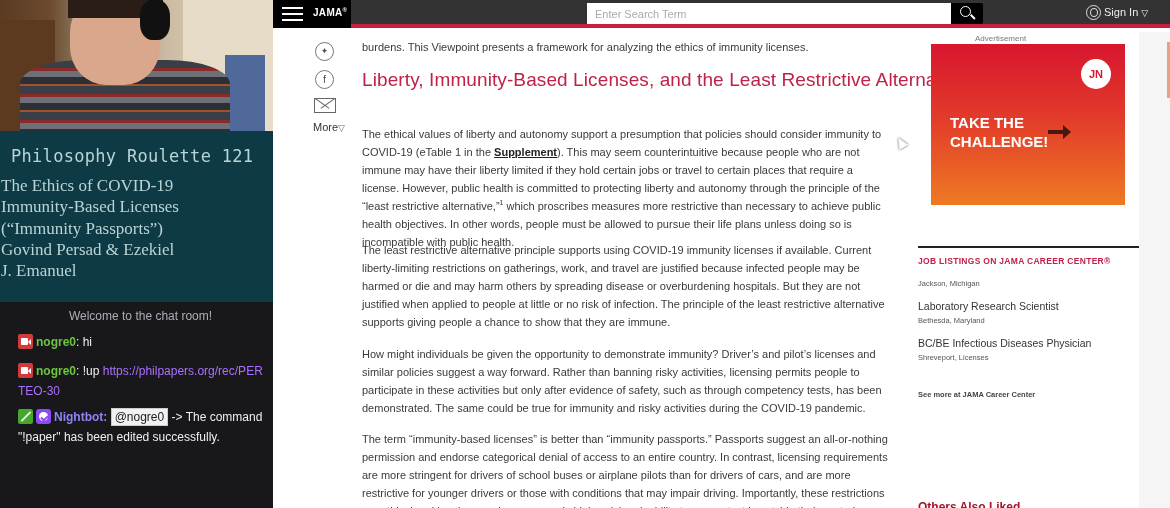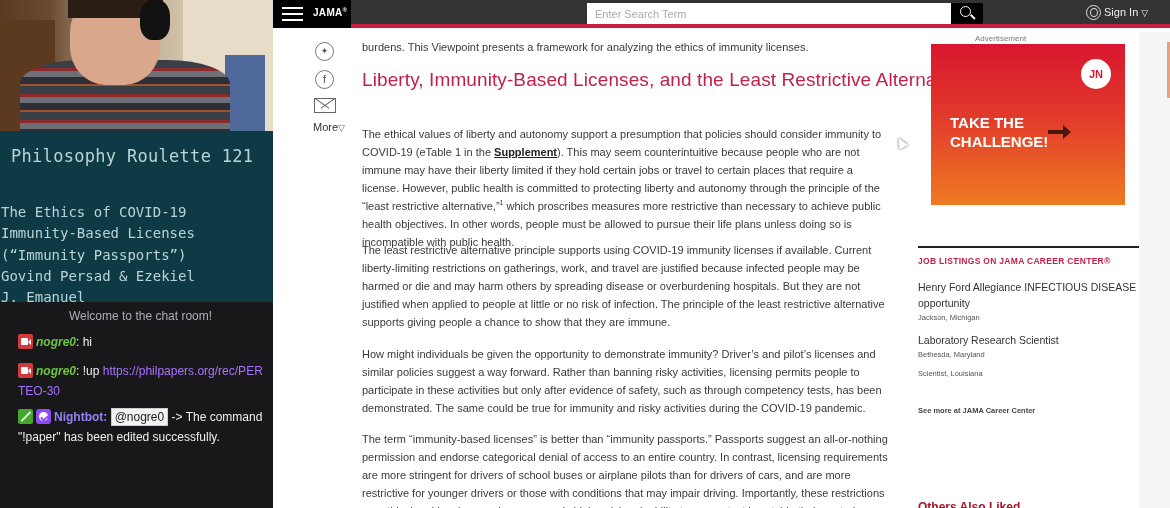--- a/index.html
+++ b/index.html
@@ -14,34 +14,34 @@
   .webcam .shelf { position: absolute; right: 8px; top: 55px; width: 40px; height: 76px; background: #4f6a9a; }
   .webcam .dresser { position: absolute; left: 0; top: 20px; width: 55px; height: 111px; background: #5b3a20; }
   .webcam .head { position: absolute; left: 70px; top: -10px; width: 90px; height: 95px; border-radius: 45% 45% 40% 40%; background: #d9a88c; }
   .webcam .hair { position: absolute; left: 68px; top: -12px; width: 95px; height: 30px; border-radius: 40% 40% 0 0; background: #2a1d16; }
   .webcam .headset { position: absolute; left: 140px; top: 0; width: 30px; height: 40px; border-radius: 40%; background: #111; }
   .webcam .sweater { position: absolute; left: 20px; top: 60px; width: 210px; height: 80px; border-radius: 30% 30% 0 0;
     background: repeating-linear-gradient(180deg, #3a3e47 0 8px, #8a2a2a 8px 11px, #6e7078 11px 17px, #2c2f36 17px 24px, #a0522d 24px 26px); }
   .overlay .title-box { position: absolute; left: 0; top: 131px; width: 273px; height: 171px; background: #0e3a46; color: #b9d4d6;
     font-family: "DejaVu Sans Mono", monospace; }
   .title-box .show { position: absolute; left: 11px; top: 15px; font-size: 17px; letter-spacing: 0.3px; white-space: nowrap; }
-  .title-box .desc { position: absolute; left: 1px; top: 71px; font-size: 14px; line-height: 21.3px; white-space: pre; }
+  .title-box .desc { position: absolute; left: 1px; top: 44px; font-size: 17px; line-height: 21.3px; white-space: pre; font-family: Liberation Serif, serif; }
   .chat { position: absolute; left: 0; top: 302px; width: 273px; height: 206px; background: #18181b; color: #efeff1; font-size: 12px; }
   .chat .msg { position: absolute; left: 18px; width: 245px; line-height: 20px; }
   .chat .welcome { color: #adadb8; }
   .chat .badge { display: inline-block; width: 15px; height: 15px; border-radius: 2px; vertical-align: -3px; margin-right: 3px; position: relative; }
   .badge.cam { background: #d13b3b; }
   .badge.cam::after { content: ""; position: absolute; left: 3px; top: 4px; width: 7px; height: 7px; background: #fff; border-radius: 1px; }
   .badge.cam::before { content: ""; position: absolute; left: 10px; top: 5px; border-top: 3px solid transparent; border-bottom: 3px solid transparent; border-right: 3px solid #fff; }
   .badge.sword { background: #45a72c; }
   .badge.sword::after { content: ""; position: absolute; left: 7px; top: 1px; width: 2px; height: 13px; background: #e7f3e4; transform: rotate(45deg); }
   .badge.verified { background: #8a4cf0; border-radius: 3px; }
   .badge.verified::after { content: ""; position: absolute; left: 3px; top: 3px; width: 9px; height: 9px; border-radius: 50%; background: #fff; }
   .badge.verified::before { content: ""; position: absolute; left: 6px; top: 5px; width: 3px; height: 5px; border-right: 2px solid #8a4cf0; border-bottom: 2px solid #8a4cf0; transform: rotate(45deg); z-index: 2; }
-  .uname-green { color: #6ec441; font-weight: bold; font-style: italic; }
+  .uname-green { color: #6ec441; font-weight: bold; }
   .uname-purple { color: #8f83f5; font-weight: bold; }
   .link { color: #a970ff; }
   .mention { display: inline-block; background: #f2f2f2; color: #222; border: 1px solid #ccc; padding: 0 3px; line-height: 16px; }
 
   
   .page { position: absolute; left: 273px; top: 0; width: 897px; height: 508px; background: #fff; overflow: hidden; }
   .topbar { position: absolute; left: 0; top: 0; width: 897px; height: 28px; background: #333; border-bottom: 4px solid #c8213f; }
   .topbar .brand { position: absolute; left: 0; top: 0; width: 78px; height: 28px; background: #000; }
   .hamburger { position: absolute; left: 9px; top: 7px; width: 21px; height: 14px; cursor: pointer; }
   .hamburger span { position: absolute; left: 0; width: 21px; height: 2px; background: #fff; }
@@ -179,29 +179,29 @@
     <div class="jn">JN</div>
     <div class="cta" style="white-space:pre;">TAKE THE
 CHALLENGE!</div>
     <div class="arrow"></div>
   </div>
 
   <div class="jobs">
     <div class="rule"></div>
     <div class="hdr">JOB LISTINGS ON JAMA CAREER CENTER®</div>
     <div class="item">
-      <div class="jt">Henry Ford Allegiance INFECTIOUS DISEASE opportunity</div>
       <div class="jl">Jackson, Michigan</div>
     </div>
     <div class="item" style="margin-top:10px;">
       <div class="jt">Laboratory Research Scientist</div>
       <div class="jl">Bethesda, Maryland</div>
     </div>
     <div class="item" style="margin-top:10px;">
-      <div class="jl">Scientist, Louisiana</div>
+      <div class="jt">BC/BE Infectious Diseases Physician</div>
+      <div class="jl">Shreveport, Licenses</div>
     </div>
     <div class="seemore">See more at JAMA Career Center</div>
   </div>
   <div class="others">Others Also Liked</div>
 
   <div class="scrollbar"></div>
   <div class="scroll-thumb"></div>
 </div>
 
 </body></html>

